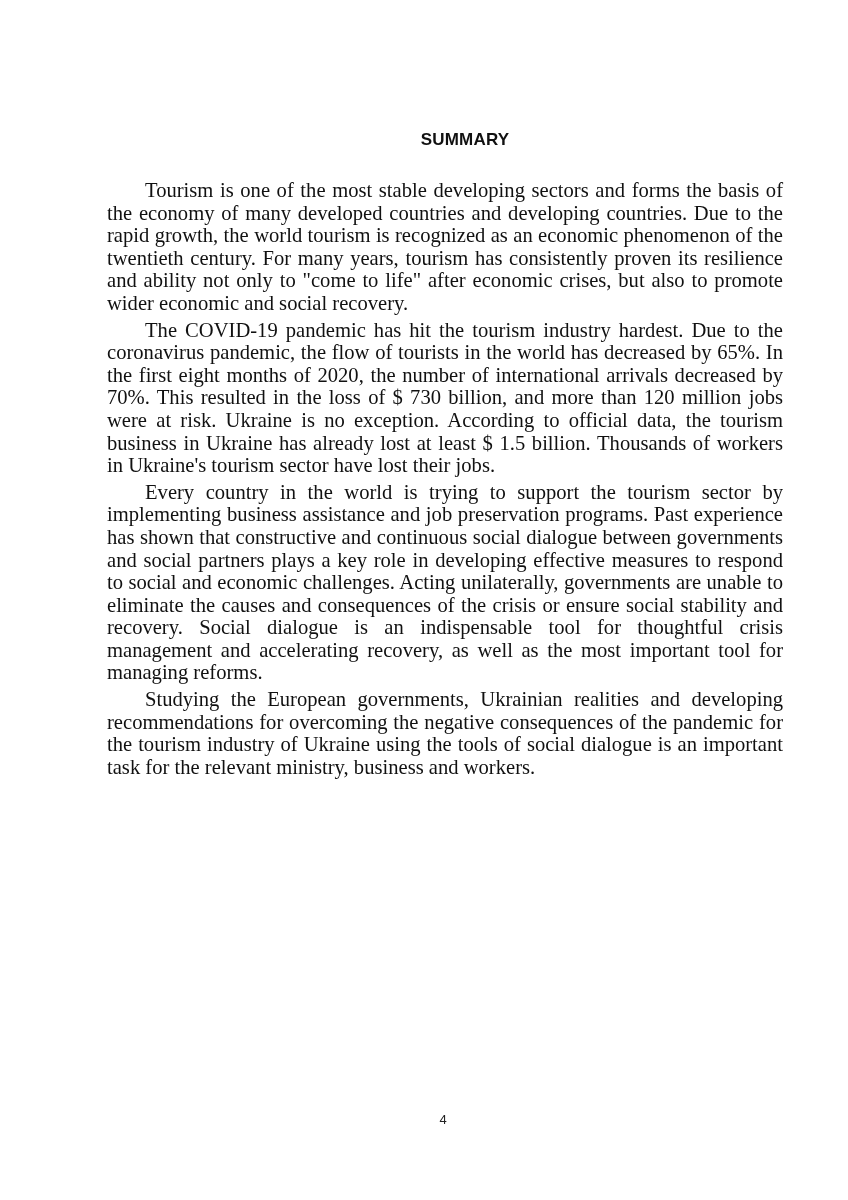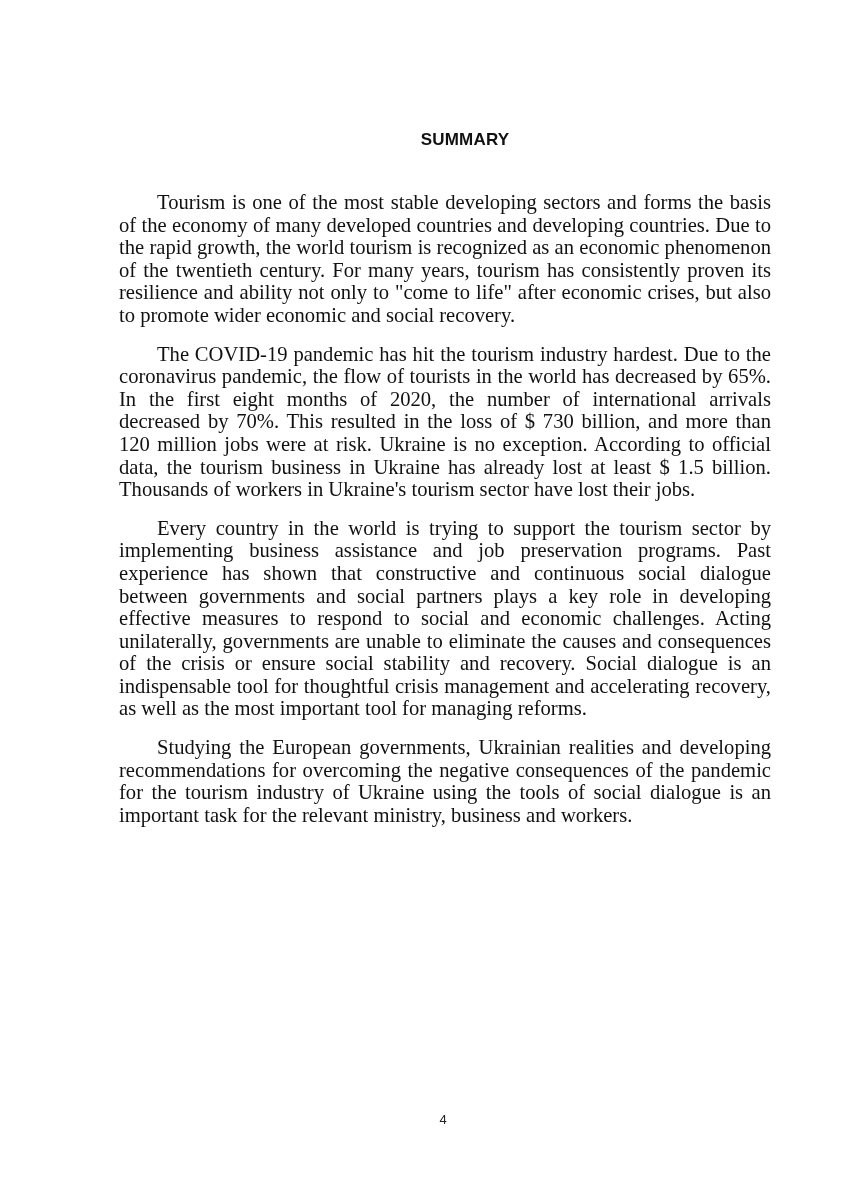--- a/index.html
+++ b/index.html
@@ -37,21 +37,21 @@
       position: absolute;
       top: 175px;
       left: 103px;
       width: 684px;
       font-family: "Liberation Serif", serif;
       font-size: 20.6px;
       line-height: 22.6px;
       color: #111111;
     }
     .body-text p {
-      margin: 16px;
+      margin: 4px;
       text-align: justify;
       text-indent: 38px;
       -webkit-hyphens: none;
       hyphens: none;
     }
     .page-number {
       position: absolute;
       top: 1112px;
       left: 0;
       width: 886px;

